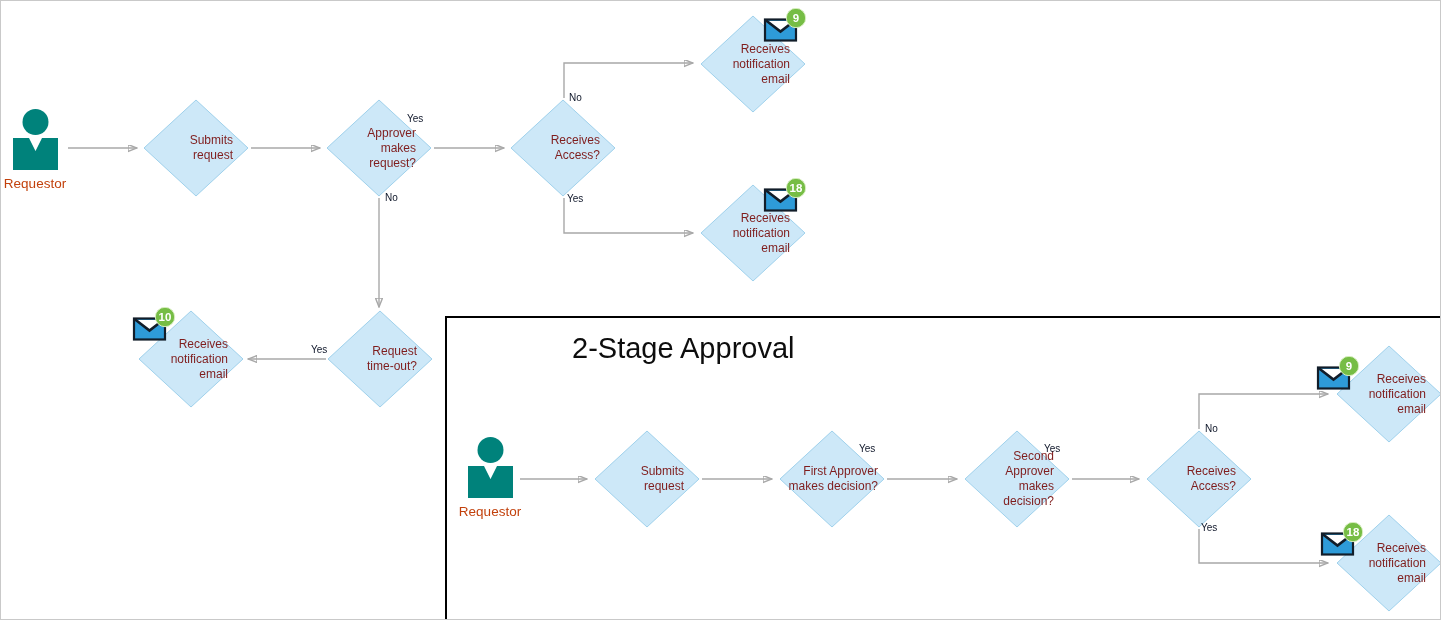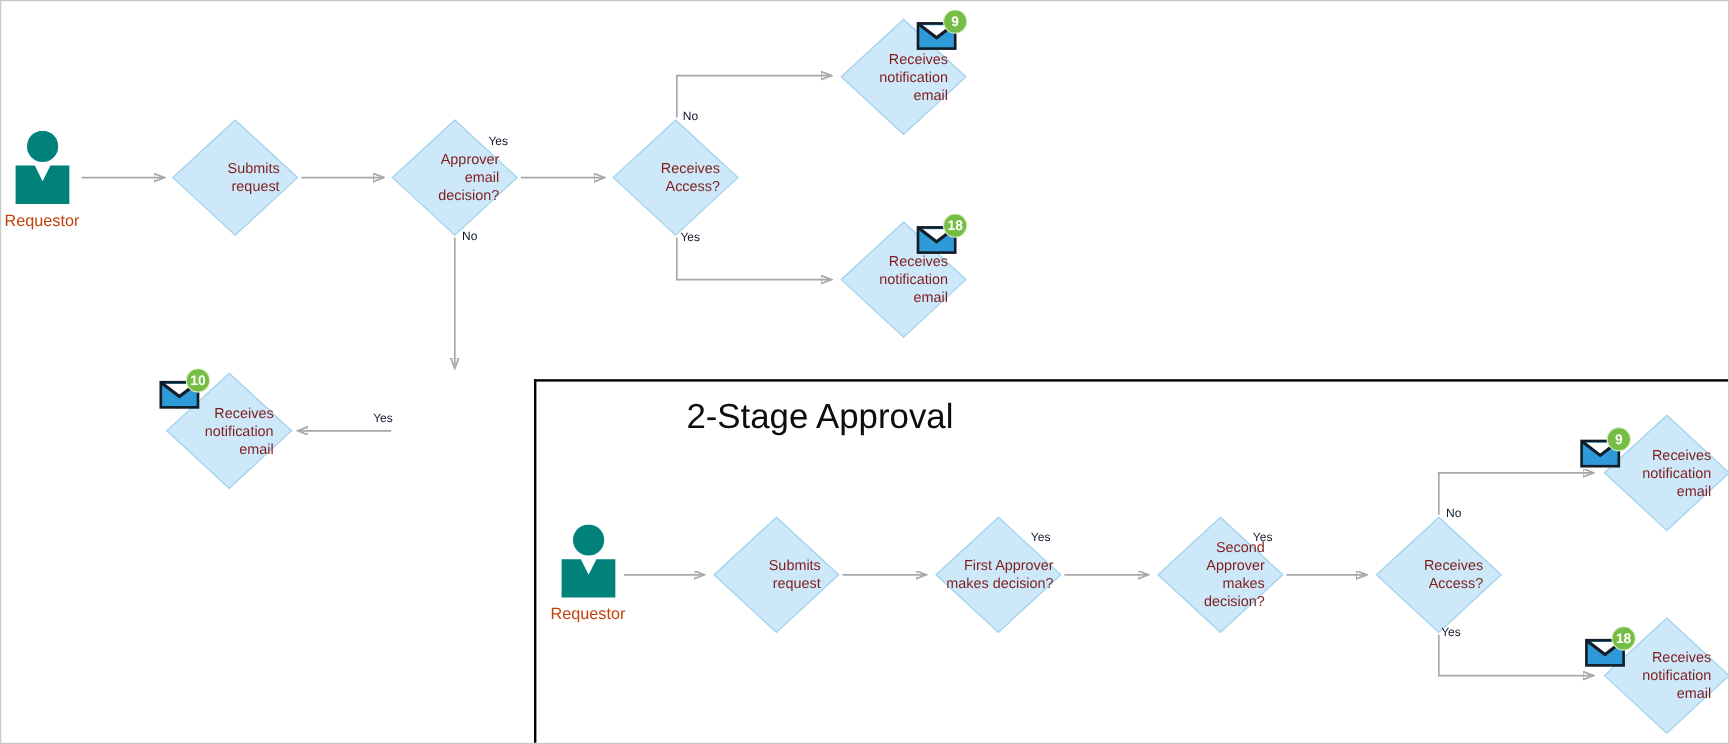--- a/index.html
+++ b/index.html
@@ -74,21 +74,21 @@
     <svg class="dshape" width="106" height="98">
         <polygon points="53,1 105,49 53,97 1,49"></polygon>
       </svg>
     <div class="dtext">Submits request</div>
   </div>
 
   <div class="node" style="left:325px;top:98px">
     <svg class="dshape" width="106" height="98">
         <polygon points="53,1 105,49 53,97 1,49"></polygon>
       </svg>
-    <div class="dtext">Approver email decision?</div>
+    <div class="dtext">Approver makes request?</div>
   </div>
 
   <div class="node" style="left:509px;top:98px">
     <svg class="dshape" width="106" height="98">
         <polygon points="53,1 105,49 53,97 1,49"></polygon>
       </svg>
     <div class="dtext">Receives Access?</div>
   </div>
 
   <div class="node" style="left:699px;top:14px">
@@ -98,20 +98,26 @@
     <div class="dtext">Receives notification email</div>
   </div>
 
   <div class="node" style="left:699px;top:183px">
     <svg class="dshape" width="106" height="98">
         <polygon points="53,1 105,49 53,97 1,49"></polygon>
       </svg>
     <div class="dtext">Receives notification email</div>
   </div>
 
+  <div class="node" style="left:326px;top:309px">
+    <svg class="dshape" width="106" height="98">
+        <polygon points="53,1 105,49 53,97 1,49"></polygon>
+      </svg>
+    <div class="dtext">Request time-out?</div>
+  </div>
 
   <div class="node" style="left:137px;top:309px">
     <svg class="dshape" width="106" height="98">
         <polygon points="53,1 105,49 53,97 1,49"></polygon>
       </svg>
     <div class="dtext">Receives notification email</div>
   </div>
 
   <div class="edge-label" style="left:406px;top:110px">Yes</div>
   <div class="edge-label" style="left:384px;top:189px">No</div>

